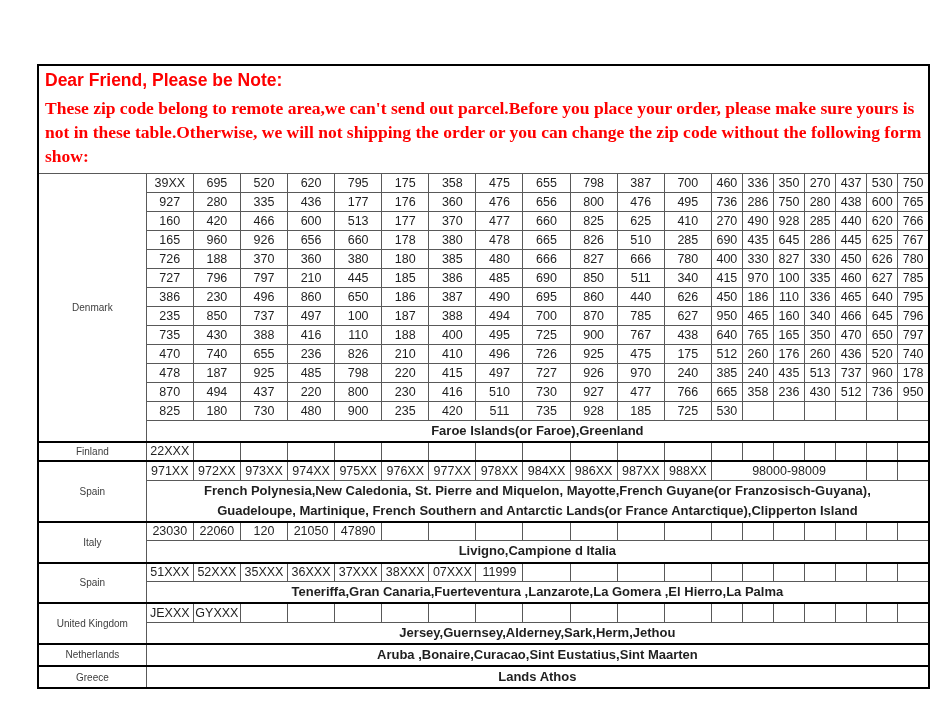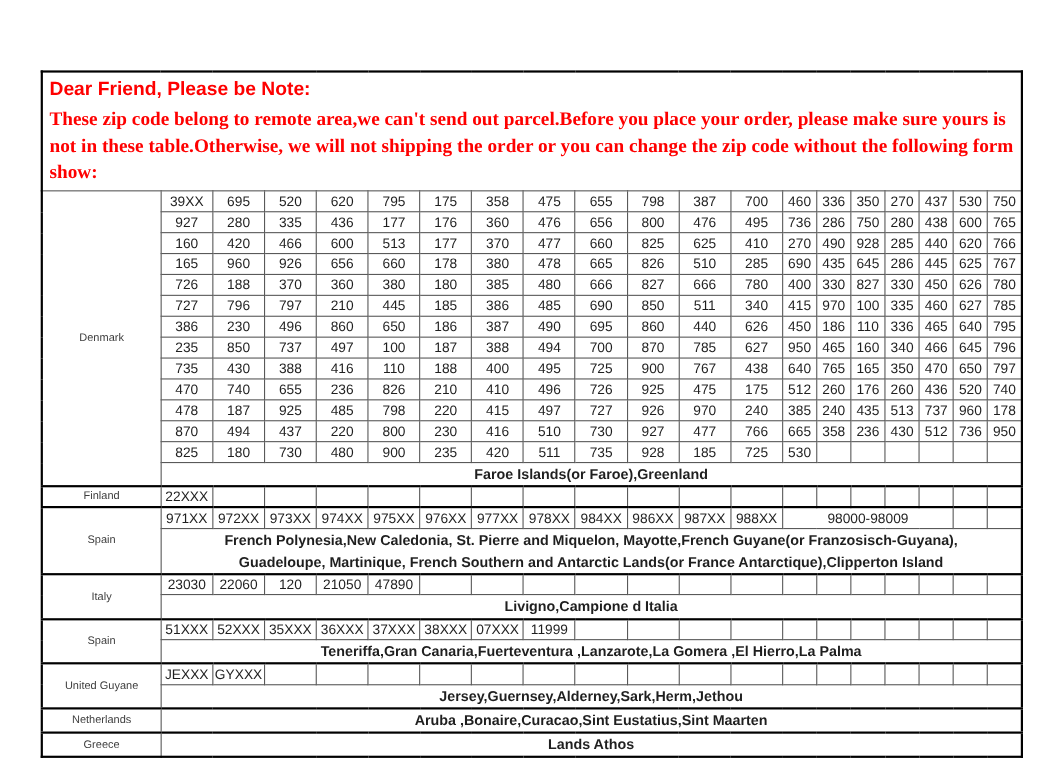--- a/index.html
+++ b/index.html
@@ -493,21 +493,21 @@
             <td class="zip-cell"></td>
             <td class="zip-cell"></td>
             <td class="zip-cell"></td>
           </tr>
           <tr>
             <td class="note-cell" colspan="19">
               <div>Teneriffa,Gran Canaria,Fuerteventura ,Lanzarote,La Gomera ,El Hierro,La Palma</div>
             </td>
           </tr>
           <tr class="country-start">
-            <td class="label-cell" rowspan="2">United Guyane</td>
+            <td class="label-cell" rowspan="2">United Kingdom</td>
             <td class="zip-cell">JEXXX</td>
             <td class="zip-cell">GYXXX</td>
             <td class="zip-cell"></td>
             <td class="zip-cell"></td>
             <td class="zip-cell"></td>
             <td class="zip-cell"></td>
             <td class="zip-cell"></td>
             <td class="zip-cell"></td>
             <td class="zip-cell"></td>
             <td class="zip-cell"></td>

